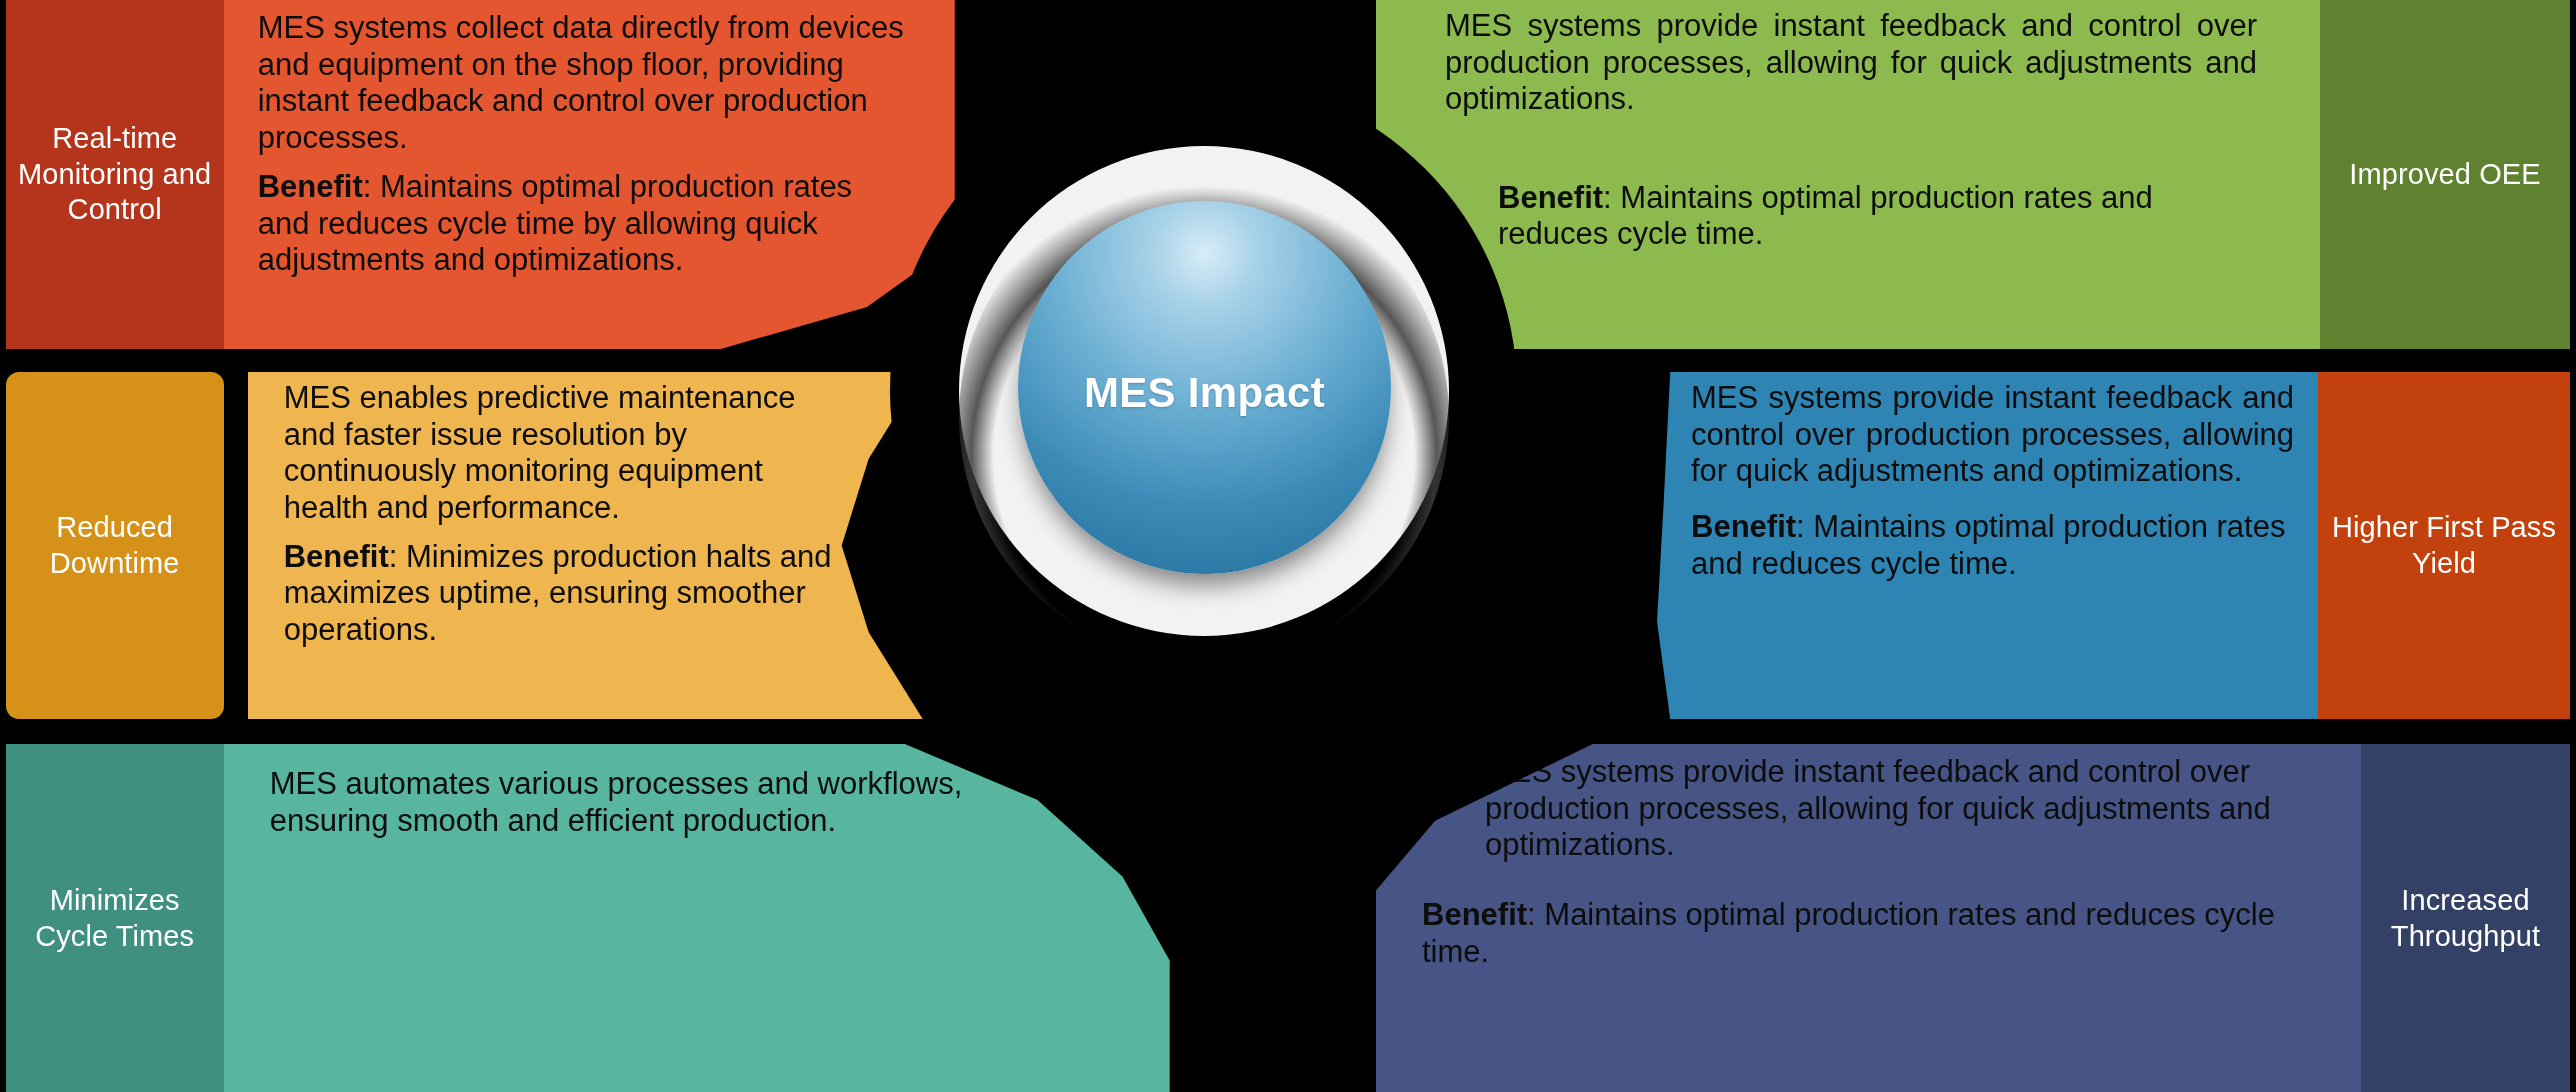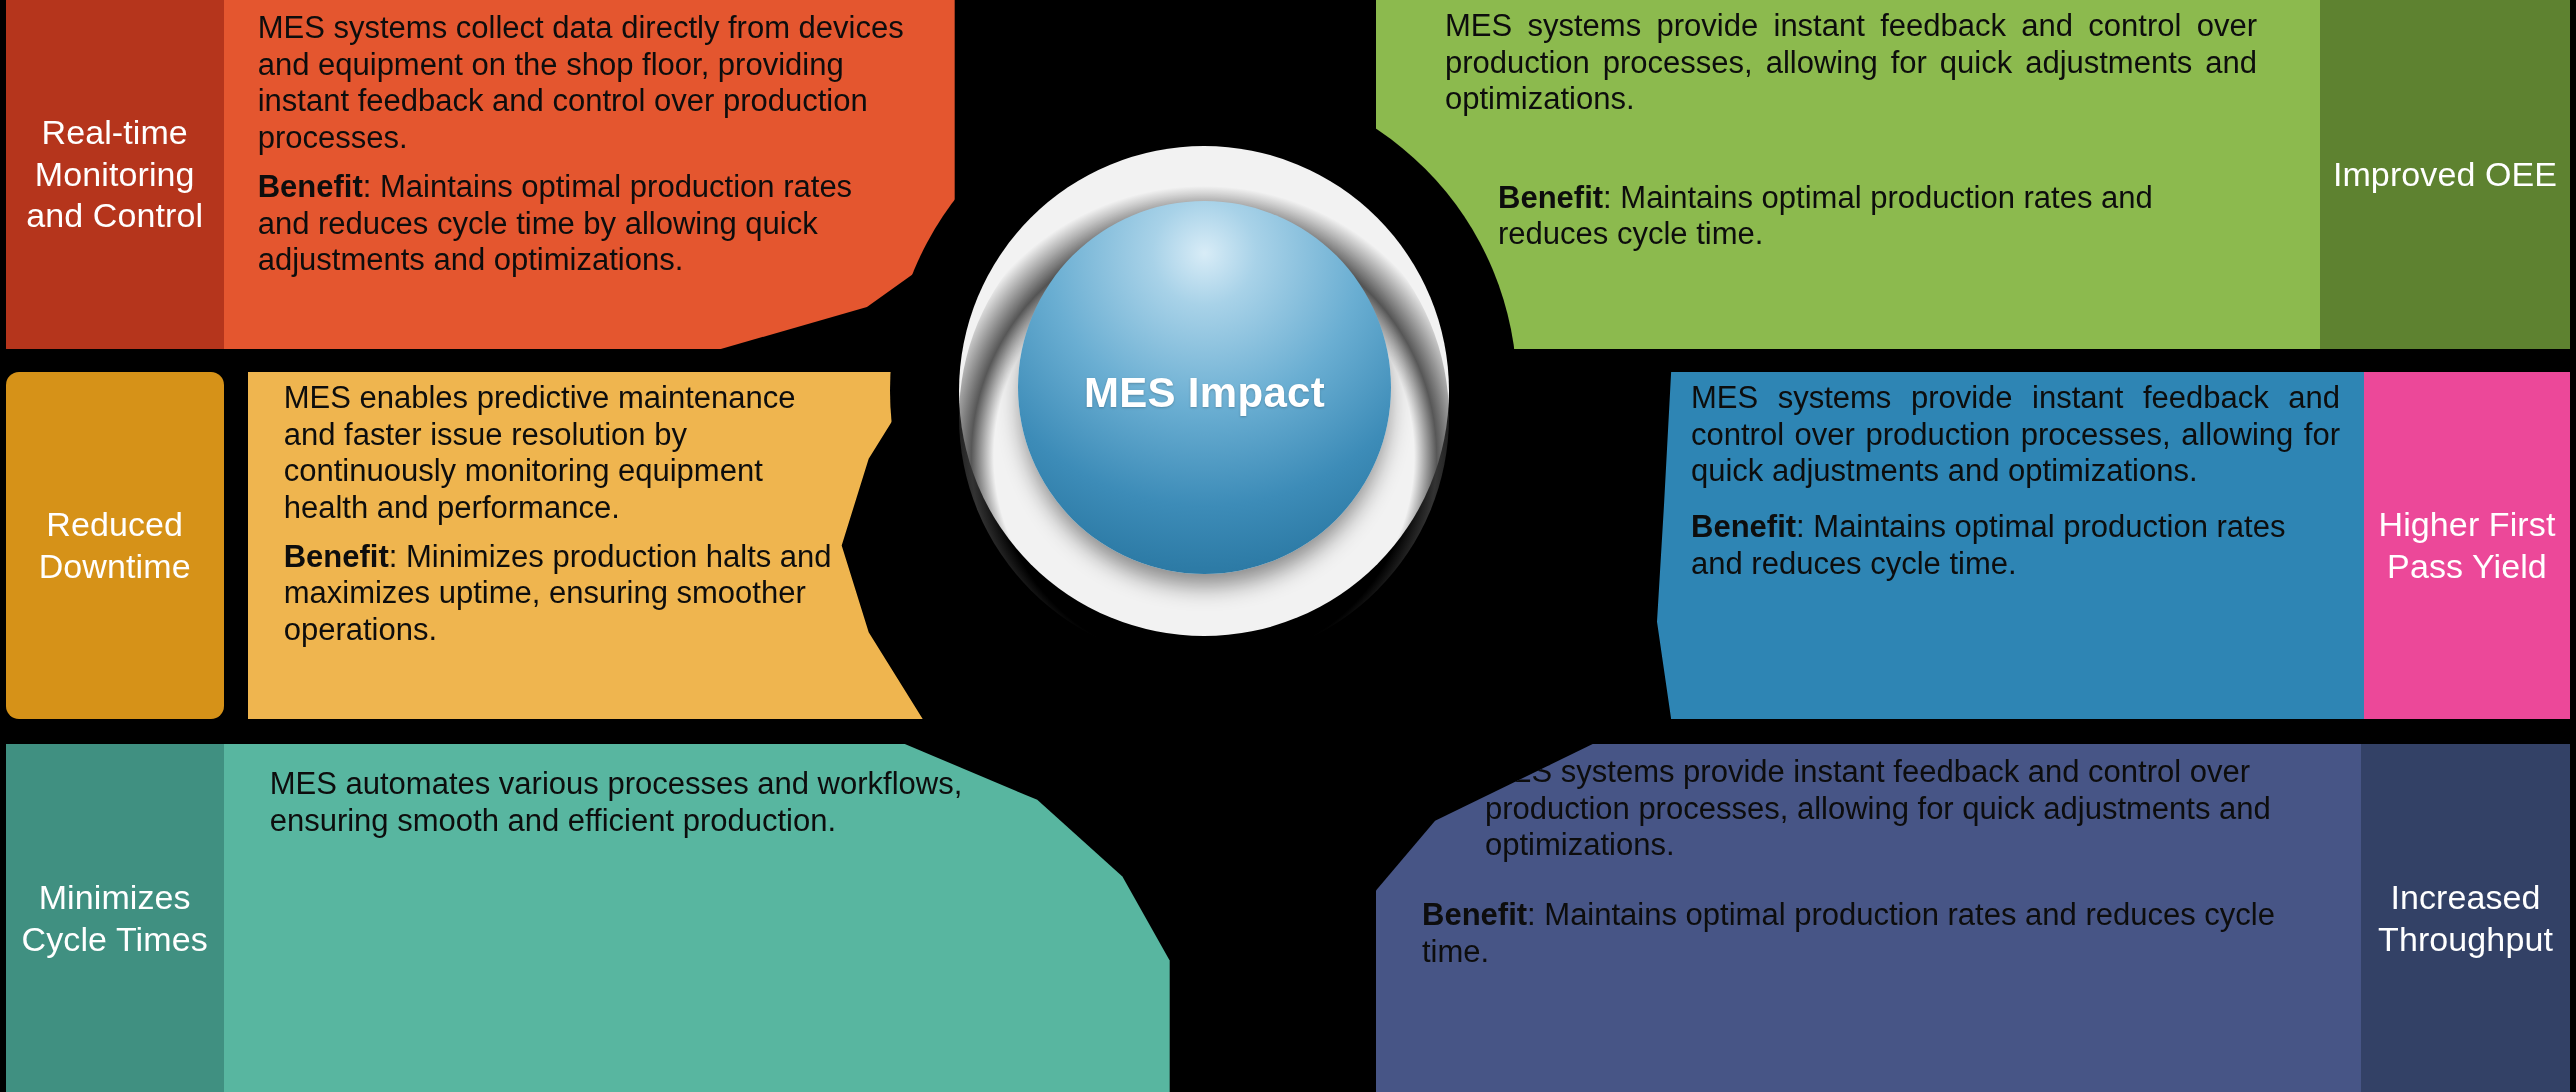--- a/index.html
+++ b/index.html
@@ -19,21 +19,21 @@
   }
   .panel.right{flex-direction:row-reverse;}
 
   .label-col{
     flex:0 0 auto;
     display:flex;
     align-items:center;
     justify-content:center;
     text-align:center;
     color:#ffffff;
-    font-size:34px;
+    font-size:29px;
     line-height:1.22;
     letter-spacing:0.1px;
     box-sizing:border-box;
     padding:0 5.7px;
   }
   .body-col{
     flex:1 1 auto;
     position:relative;
     box-sizing:border-box;
     color:#0d0d0d;
@@ -70,21 +70,21 @@
 
   
   #p-oee{left:1376px; top:0px; width:1194px; height:349px;}
   #p-oee .label-col{width:250px;background:#5E8230;}
   #p-oee .body-col{background:#8CBA4E;
       clip-path:polygon(0 0, 100% 0, 100% 100%, 12% 100%, 2% 80%, 0 62%);}
   #p-oee .body-inner{left:69px;top:8px;right:63px;}
   #p-oee .just{text-align:justify;}
 
   #p-fpy{left:1657px; top:372px; width:913px; height:347px;}
-  #p-fpy .label-col{width:206px;background:#ec4899;}
+  #p-fpy .label-col{width:252px;background:#c2410c;}
   #p-fpy .body-col{background:#2E85B4;
       clip-path:polygon(2% 0, 100% 0, 100% 100%, 2% 100%, 0 72%, 1% 38%);}
   #p-fpy .body-inner{left:34px;top:8px;right:24px;}
   #p-fpy .just{text-align:justify;}
 
   #p-throughput{left:1376px; top:744px; width:1194px; height:349px;}
   #p-throughput .label-col{width:209px;background:#334166;}
   #p-throughput .body-col{background:#475586;
       clip-path:polygon(22% 0, 100% 0, 100% 100%, 0 100%, 0 42%, 6% 22%);}
   #p-throughput .body-inner{left:46px;top:10.3px;right:40px;}

